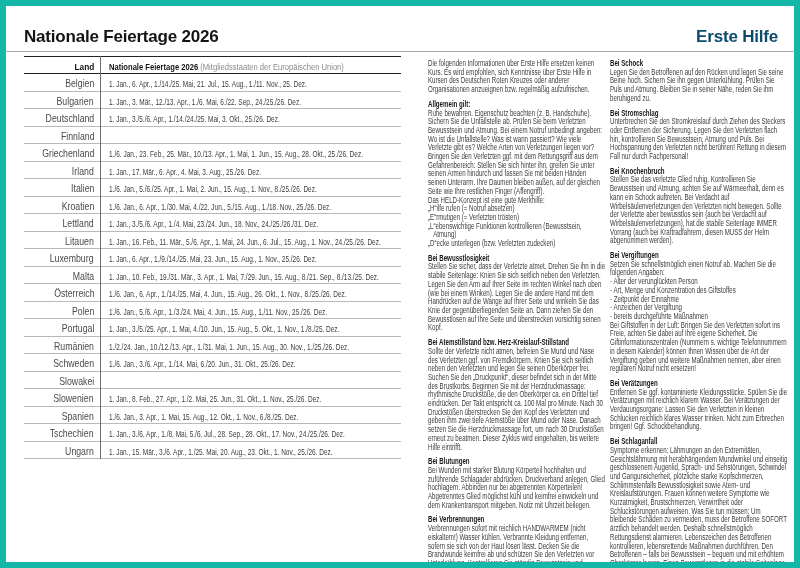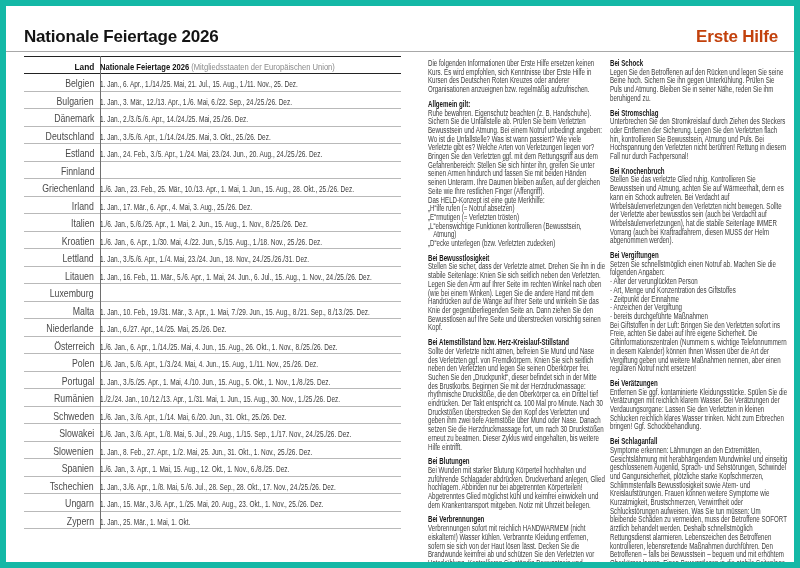--- a/index.html
+++ b/index.html
@@ -1,29 +1,29 @@
 <!DOCTYPE html>
 <html lang="de"><head>
 <meta charset="utf-8">
 <style>
   html,body{margin:0;padding:0;background:#e9e9e9;font-family:"Liberation Sans",sans-serif;}
   .page{position:relative;width:800px;height:568px;background:#ffffff;border:6px solid #14b8a6;box-sizing:border-box;overflow:hidden;color:#3a3a3a;}
   
   .page-header{position:absolute;top:0;left:0;right:0;height:45px;border-bottom:1px solid #a8a8a8;}
   .title-left{position:absolute;left:18px;bottom:4px;font-size:17px;font-weight:bold;color:#141414;letter-spacing:-0.2px;}
-  .title-right{position:absolute;right:16px;bottom:4px;font-size:17px;font-weight:bold;color:#c2410c;letter-spacing:-0.2px;}
+  .title-right{position:absolute;right:16px;bottom:4px;font-size:17px;font-weight:bold;color:#0c4a6e;letter-spacing:-0.2px;}
   
   .htable{position:absolute;left:18px;top:50px;width:377px;}
   .vline{position:absolute;left:76px;top:0;bottom:0;width:1px;background:#6e6e6e;}
   .trow{display:flex;height:17.5px;align-items:center;border-bottom:1px solid #b9b9b9;box-sizing:border-box;}
   .trow.head{height:18px;border-top:1.5px solid #222;border-bottom:1.5px solid #222;}
   .cell-land{width:70px;text-align:right;padding-right:6px;overflow:visible;white-space:nowrap;}
   .cell-land .sq{display:inline-block;transform:scaleX(0.85);transform-origin:100% 50%;font-size:10.3px;color:#4a4a4a;}
   .trow.head .cell-land .sq{font-size:9.8px;font-weight:bold;color:#141414;}
-  .cell-dates{flex:1;overflow:hidden;white-space:nowrap;}
+  .cell-dates{flex:1;padding-left:9px;overflow:hidden;white-space:nowrap;}
   .cell-dates .sq{display:inline-block;transform:scaleX(0.72);transform-origin:0 50%;font-size:9px;color:#3c3c3c;white-space:nowrap;}
   .trow.head .cell-dates .sq{font-size:9.5px;transform:scaleX(0.80);}
   .th-bold{font-weight:bold;color:#141414;}
   .th-sub{color:#8a8a8a;}
   
   .fa-col{position:absolute;top:53px;}
   .fa-col .inner{width:240px;transform:scaleX(0.74);transform-origin:0 0;font-size:8.3px;line-height:8.7px;color:#3c3c3c;}
   #fa-col-1{left:422px;width:178px;}
   #fa-col-2{left:604px;width:178px;}
   .section{margin:0 0 6px 0;}
@@ -56,32 +56,24 @@
     <div id="table-body">
         <div class="trow">
           <div class="cell-land"><span class="sq">Belgien</span></div>
           <div class="cell-dates"><span class="sq">1. Jan., 6. Apr., 1./14./25. Mai, 21. Jul., 15. Aug., 1./11. Nov., 25. Dez.</span></div>
         </div>
         <div class="trow">
           <div class="cell-land"><span class="sq">Bulgarien</span></div>
           <div class="cell-dates"><span class="sq">1. Jan., 3. Mär., 12./13. Apr., 1./6. Mai, 6./22. Sep., 24./25./26. Dez.</span></div>
         </div>
         <div class="trow">
-          <div class="cell-land"><span class="sq">Dänemark</span></div>
-          <div class="cell-dates"><span class="sq">1. Jan., 2./3./5./6. Apr., 14./24./25. Mai, 25./26. Dez.</span></div>
-        </div>
-        <div class="trow">
           <div class="cell-land"><span class="sq">Deutschland</span></div>
           <div class="cell-dates"><span class="sq">1. Jan., 3./5./6. Apr., 1./14./24./25. Mai, 3. Okt., 25./26. Dez.</span></div>
         </div>
         <div class="trow">
-          <div class="cell-land"><span class="sq">Estland</span></div>
-          <div class="cell-dates"><span class="sq">1. Jan., 24. Feb., 3./5. Apr., 1./24. Mai, 23./24. Jun., 20. Aug., 24./25./26. Dez.</span></div>
-        </div>
-        <div class="trow">
           <div class="cell-land"><span class="sq">Finnland</span></div>
         </div>
         <div class="trow">
           <div class="cell-land"><span class="sq">Griechenland</span></div>
           <div class="cell-dates"><span class="sq">1./6. Jan., 23. Feb., 25. Mär., 10./13. Apr., 1. Mai, 1. Jun., 15. Aug., 28. Okt., 25./26. Dez.</span></div>
         </div>
         <div class="trow">
           <div class="cell-land"><span class="sq">Irland</span></div>
           <div class="cell-dates"><span class="sq">1. Jan., 17. Mär., 6. Apr., 4. Mai, 3. Aug., 25./26. Dez.</span></div>
         </div>
@@ -96,30 +88,27 @@
         <div class="trow">
           <div class="cell-land"><span class="sq">Lettland</span></div>
           <div class="cell-dates"><span class="sq">1. Jan., 3./5./6. Apr., 1./4. Mai, 23./24. Jun., 18. Nov., 24./25./26./31. Dez.</span></div>
         </div>
         <div class="trow">
           <div class="cell-land"><span class="sq">Litauen</span></div>
           <div class="cell-dates"><span class="sq">1. Jan., 16. Feb., 11. Mär., 5./6. Apr., 1. Mai, 24. Jun., 6. Jul., 15. Aug., 1. Nov., 24./25./26. Dez.</span></div>
         </div>
         <div class="trow">
           <div class="cell-land"><span class="sq">Luxemburg</span></div>
+          <div class="cell-dates"><span class="sq">1. Jan., 6. Apr., 1./9./14./25. Mai, 23. Jun., 15. Aug., 1. Nov., 25./26. Dez.</span></div>
         </div>
         <div class="trow">
           <div class="cell-land"><span class="sq">Malta</span></div>
           <div class="cell-dates"><span class="sq">1. Jan., 10. Feb., 19./31. Mär., 3. Apr., 1. Mai, 7./29. Jun., 15. Aug., 8./21. Sep., 8./13./25. Dez.</span></div>
         </div>
         <div class="trow">
-          <div class="cell-land"><span class="sq">Niederlande</span></div>
-          <div class="cell-dates"><span class="sq">1. Jan., 6./27. Apr., 14./25. Mai, 25./26. Dez.</span></div>
-        </div>
-        <div class="trow">
           <div class="cell-land"><span class="sq">Österreich</span></div>
           <div class="cell-dates"><span class="sq">1./6. Jan., 6. Apr., 1./14./25. Mai, 4. Jun., 15. Aug., 26. Okt., 1. Nov., 8./25./26. Dez.</span></div>
         </div>
         <div class="trow">
           <div class="cell-land"><span class="sq">Polen</span></div>
           <div class="cell-dates"><span class="sq">1./6. Jan., 5./6. Apr., 1./3./24. Mai, 4. Jun., 15. Aug., 1./11. Nov., 25./26. Dez.</span></div>
         </div>
         <div class="trow">
           <div class="cell-land"><span class="sq">Portugal</span></div>
           <div class="cell-dates"><span class="sq">1. Jan., 3./5./25. Apr., 1. Mai, 4./10. Jun., 15. Aug., 5. Okt., 1. Nov., 1./8./25. Dez.</span></div>
@@ -127,41 +116,36 @@
         <div class="trow">
           <div class="cell-land"><span class="sq">Rumänien</span></div>
           <div class="cell-dates"><span class="sq">1./2./24. Jan., 10./12./13. Apr., 1./31. Mai, 1. Jun., 15. Aug., 30. Nov., 1./25./26. Dez.</span></div>
         </div>
         <div class="trow">
           <div class="cell-land"><span class="sq">Schweden</span></div>
           <div class="cell-dates"><span class="sq">1./6. Jan., 3./6. Apr., 1./14. Mai, 6./20. Jun., 31. Okt., 25./26. Dez.</span></div>
         </div>
         <div class="trow">
           <div class="cell-land"><span class="sq">Slowakei</span></div>
-          <div class="cell-dates"><span class="sq">1./6. Jan., 3./6. Apr., 1./8. Mai, 5. Jul., 29. Aug., 1./15. Sep., 1./17. Nov., 24./25./26. Dez.</span></div>
         </div>
         <div class="trow">
           <div class="cell-land"><span class="sq">Slowenien</span></div>
           <div class="cell-dates"><span class="sq">1. Jan., 8. Feb., 27. Apr., 1./2. Mai, 25. Jun., 31. Okt., 1. Nov., 25./26. Dez.</span></div>
         </div>
         <div class="trow">
           <div class="cell-land"><span class="sq">Spanien</span></div>
           <div class="cell-dates"><span class="sq">1./6. Jan., 3. Apr., 1. Mai, 15. Aug., 12. Okt., 1. Nov., 6./8./25. Dez.</span></div>
         </div>
         <div class="trow">
           <div class="cell-land"><span class="sq">Tschechien</span></div>
           <div class="cell-dates"><span class="sq">1. Jan., 3./6. Apr., 1./8. Mai, 5./6. Jul., 28. Sep., 28. Okt., 17. Nov., 24./25./26. Dez.</span></div>
         </div>
         <div class="trow">
           <div class="cell-land"><span class="sq">Ungarn</span></div>
           <div class="cell-dates"><span class="sq">1. Jan., 15. Mär., 3./6. Apr., 1./25. Mai, 20. Aug., 23. Okt., 1. Nov., 25./26. Dez.</span></div>
-        </div>
-        <div class="trow">
-          <div class="cell-land"><span class="sq">Zypern</span></div>
-          <div class="cell-dates"><span class="sq">1. Jan., 25. Mär., 1. Mai, 1. Okt.</span></div>
         </div>
       </div>
   </div>
 
   <div class="fa-col" id="fa-col-1">
     <div class="inner" id="fa-inner-1">
         <div class="section">
           <div class="sec-p">Die folgenden Informationen über Erste Hilfe ersetzen keinen Kurs. Es wird empfohlen, sich Kenntnisse über Erste Hilfe in Kursen des Deutschen Roten Kreuzes oder anderer Organisationen anzueignen bzw. regelmäßig aufzufrischen.</div>
         </div>
         <div class="section">

